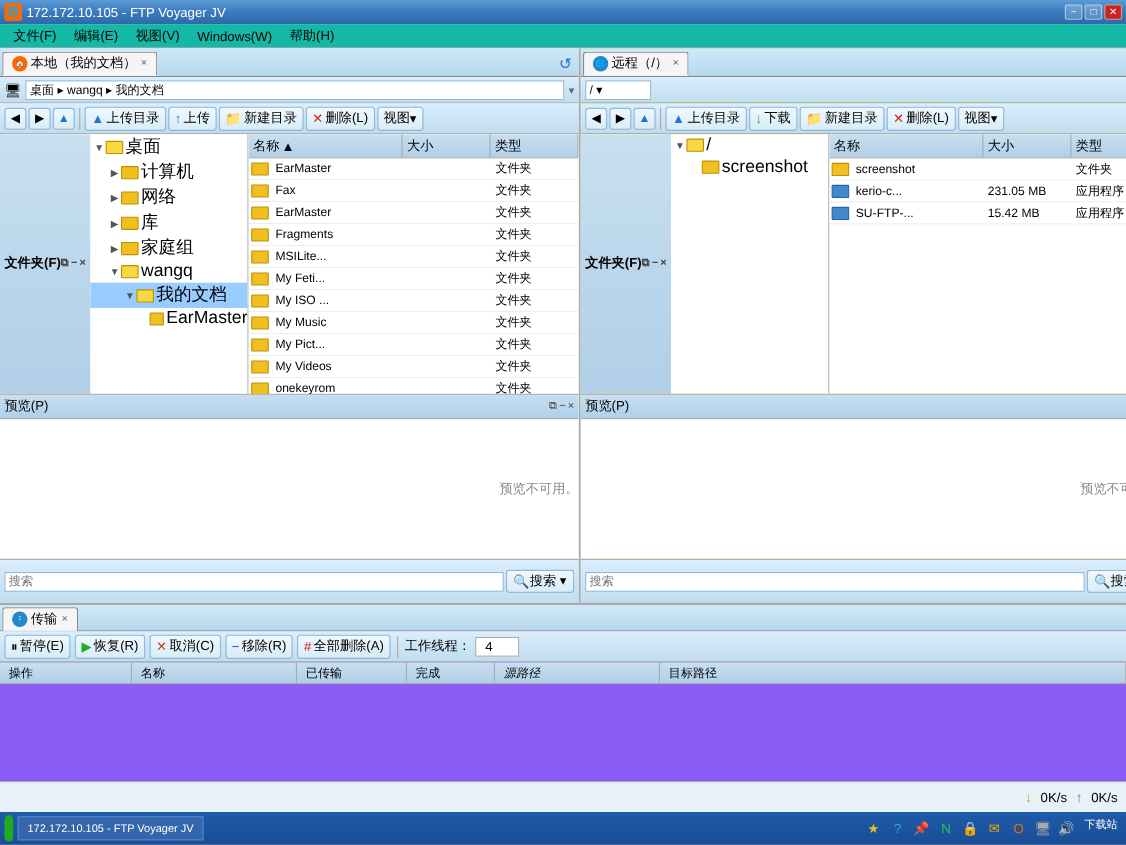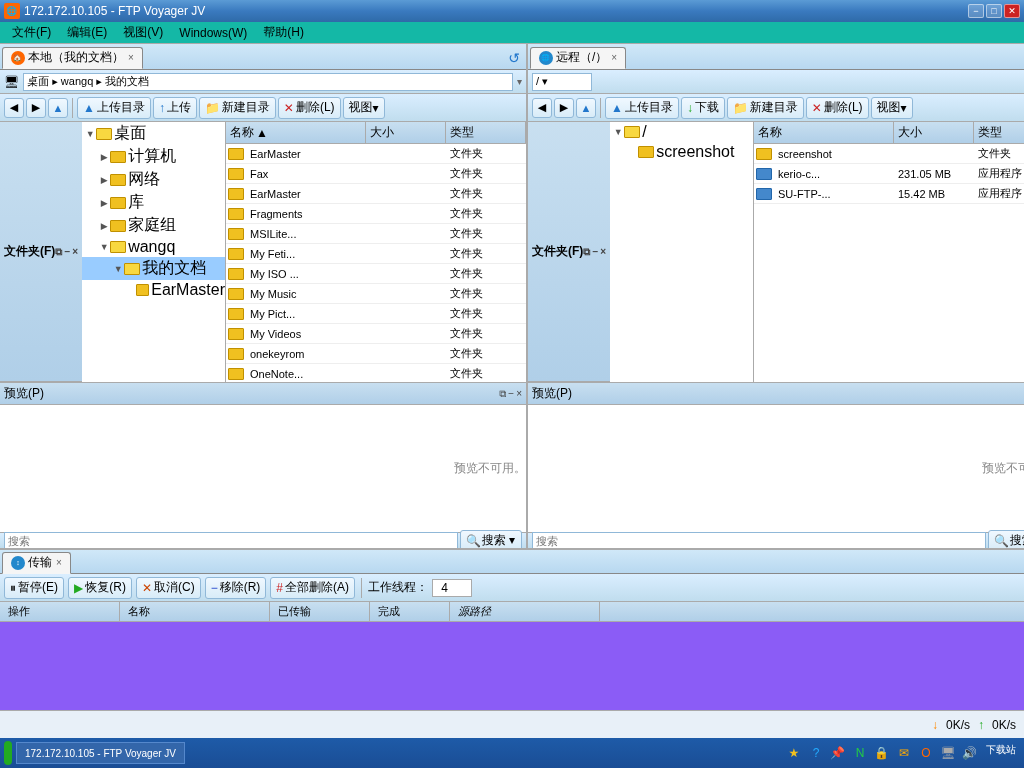--- a/index.html
+++ b/index.html
@@ -287,21 +287,21 @@
       padding: 0 8px;
       gap: 8px;
       font-size: 11px;
     }
 
     
     .search-bar {
       display: flex;
       align-items: center;
       background: linear-gradient(to bottom, #daeeff, #c0ddee);
-      height: 16px;
+      height: 40px;
       padding: 2px 4px;
       border-top: 1px solid #aaa;
     }
     .search-input {
       flex: 1;
       height: 18px;
       border: 1px solid #90b8d8;
       background: white;
       padding: 0 3px;
       font-size: 11px;
@@ -766,20 +766,21 @@
       <span>工作线程：</span>
       <input type="number" value="4" min="1" max="10" style="width: 40px; height: 18px; border: 1px solid rgb(170, 170, 170); text-align: center;">
     </div>
     <div class="transfer-table">
       <div class="transfer-header">
         <div class="transfer-col" style="width:120px;">操作</div>
         <div class="transfer-col" style="width:150px;">名称</div>
         <div class="transfer-col" style="width:100px;">已传输</div>
         <div class="transfer-col" style="width:80px;">完成</div>
         <div class="transfer-col" style="width:150px;font-style:italic;">源路径</div>
+        <div class="transfer-col" style="flex:1;">目标路径</div>
       </div>
 
     </div>
     <div class="transfer-footer">
       <span class="orange-arrow">↓</span>
       <span>0K/s</span>
       <span class="green-arrow">↑</span>
       <span>0K/s</span>
     </div>
   </div>

